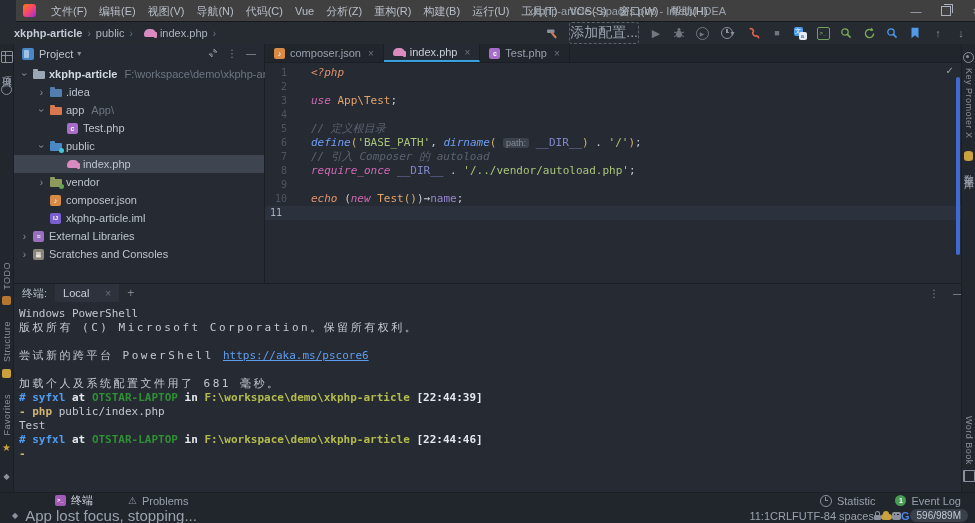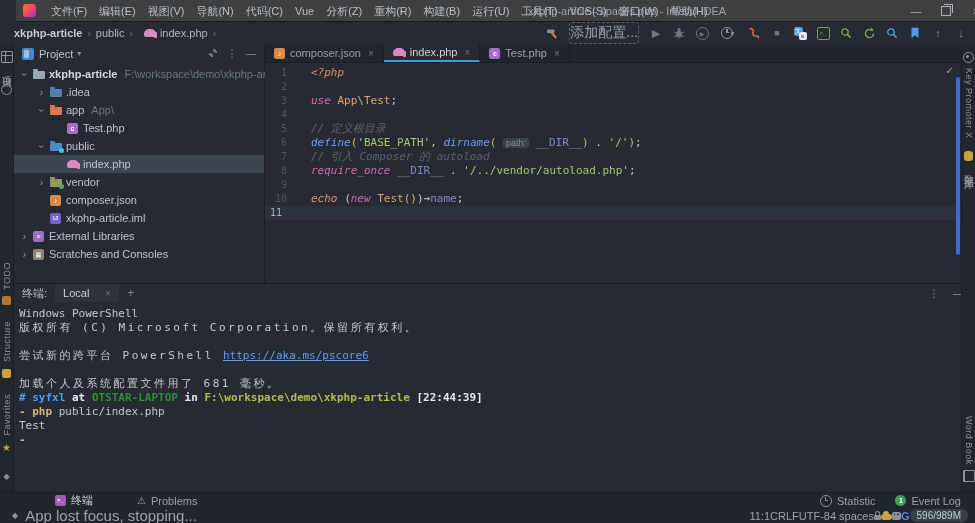--- a/index.html
+++ b/index.html
@@ -515,26 +515,27 @@
   <div id="term-body" class="mono">
       <div class="tline"><span class="t-w">Windows PowerShell</span></div>
       <div class="tline"><span class="t-w t-cjk">版权所有 (C) Microsoft Corporation。保留所有权利。</span></div>
       <div class="tline"></div>
       <div class="tline"><span class="t-w t-cjk">尝试新的跨平台 PowerShell </span><span class="t-link">https://aka.ms/pscore6</span></div>
       <div class="tline"></div>
       <div class="tline"><span class="t-w t-cjk">加载个人及系统配置文件用了 681 毫秒。</span></div>
       <div class="tline"><span class="t-blue"># </span><span class="t-blue">syfxl</span><span class="t-wb"> at </span><span class="t-green">OTSTAR-LAPTOP</span><span class="t-wb"> in </span><span class="t-olive">F:\workspace\demo\xkphp-article</span><span class="t-wb"> [22:44:39]</span></div>
       <div class="tline"><span class="t-yellow">- </span><span class="t-yellow">php</span><span class="t-w"> public/index.php</span></div>
       <div class="tline"><span class="t-w">Test</span></div>
+      <div class="tline"><span class="t-blue"># </span><span class="t-blue">syfxl</span><span class="t-wb"> at </span><span class="t-green">OTSTAR-LAPTOP</span><span class="t-wb"> in </span><span class="t-olive">F:\workspace\demo\xkphp-article</span><span class="t-wb"> [22:44:46]</span></div>
       <div class="tline"><span class="t-yellow">-</span></div>
     </div>
 </div>
 
 <div id="bottombar">
-  <div id="bb-left" style="display:flex;gap:44px;margin-left:55px;">
+  <div id="bb-left" style="display:flex;gap:35px;margin-left:55px;">
       <div class="bb-item active">
         <span style="display: flex;">
           <span class="term-tool-ic">&gt;_</span>
         </span>
         <span>终端</span>
       </div>
       <div class="bb-item">
         <span style="display: flex;">
           <span class="gl-dim" style="font-size:10px;">⚠</span>
         </span>

